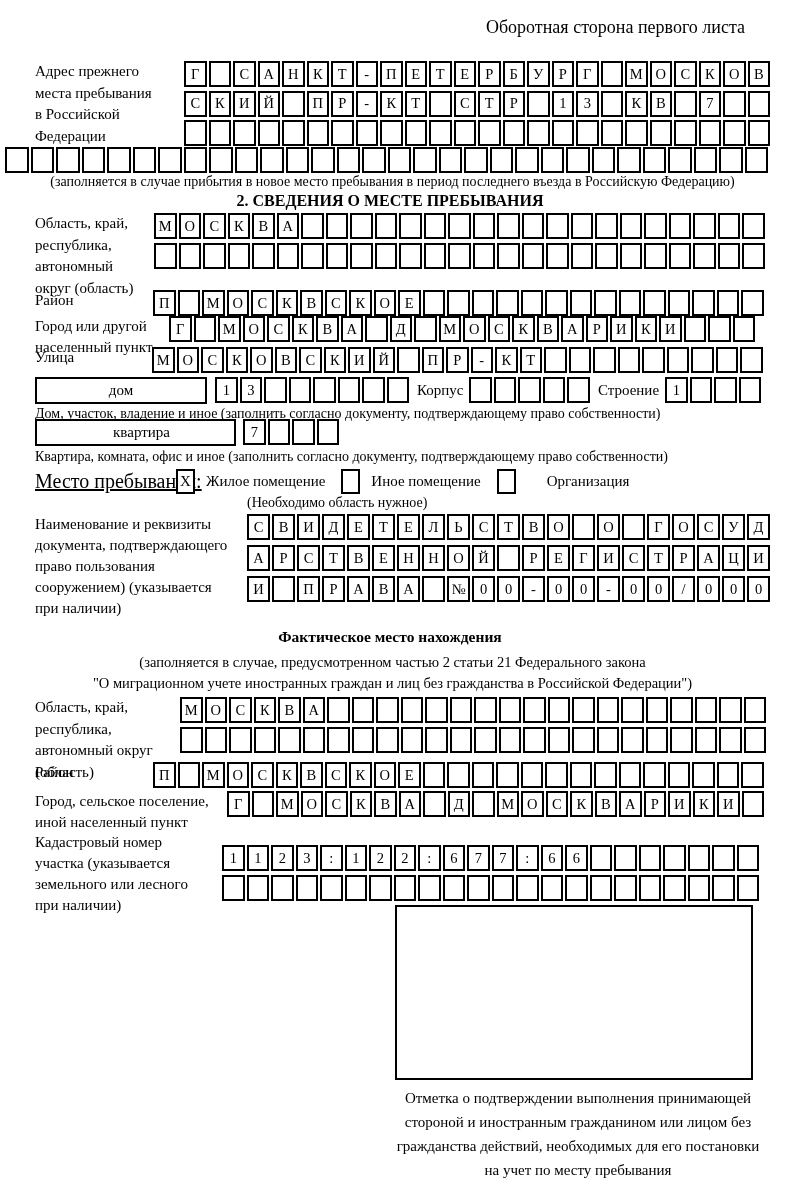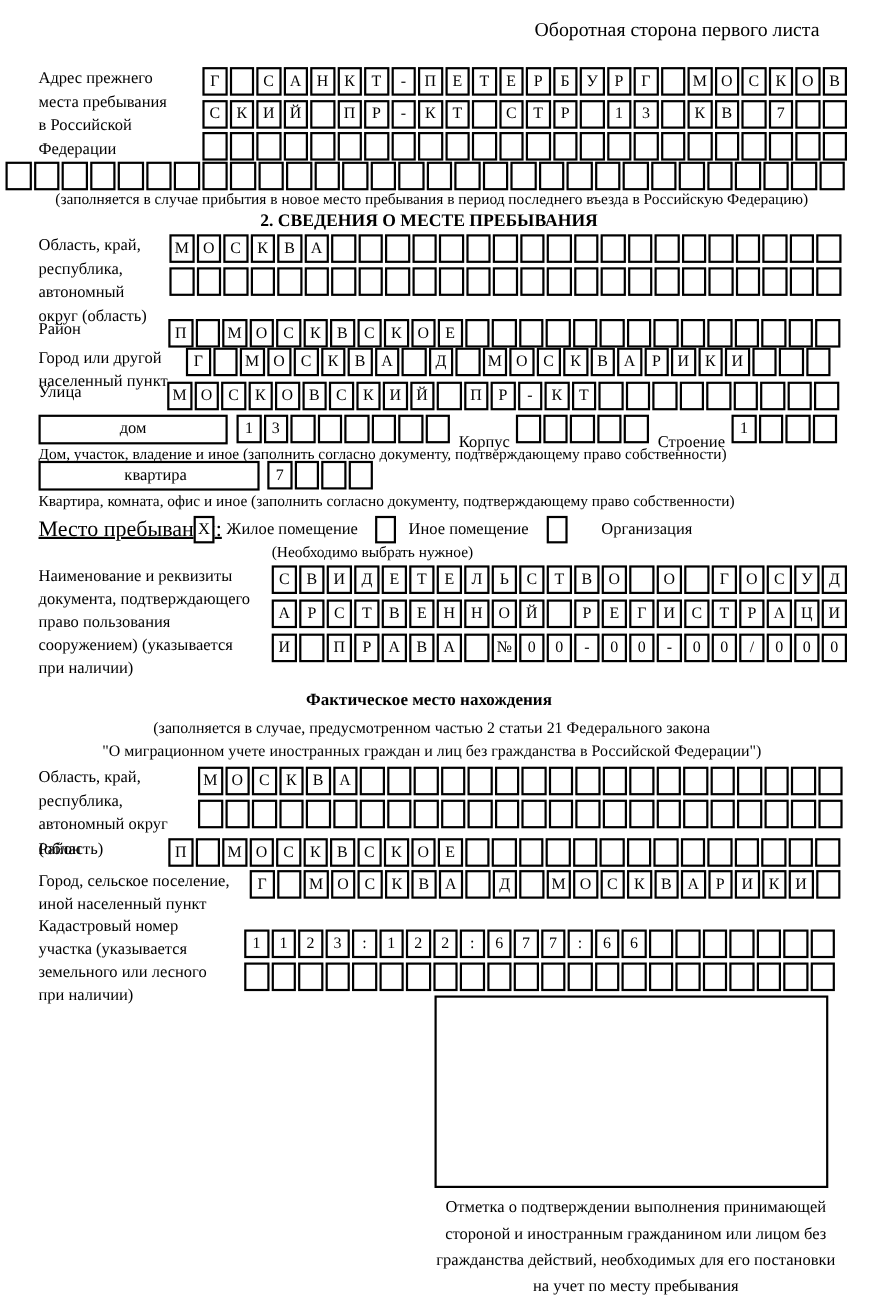--- a/index.html
+++ b/index.html
@@ -45,21 +45,21 @@
   #s2oblast{position:absolute;top:213px;left:35px;}
   #s2oblast .lbl{width:115px;margin-right:4px;}
   #s2raion{position:absolute;top:290px;left:35px;}
   #s2raion .lbl{width:115px;margin-right:3px;}
   #s2gorod{position:absolute;top:316px;left:35px;}
   #s2gorod .lbl{width:128px;margin-right:6px;line-height:20.5px;}
   #s2ulitsa{position:absolute;top:347px;left:35px;}
   #s2ulitsa .lbl{width:115px;margin-right:2px;}
   #domrow{position:absolute;top:377px;left:35px;}
   #dombox{width:172px;margin-right:8px;}
-  #domrow .inline-lbl{margin:12px 6px;}
+  #domrow .inline-lbl{margin:0 6px;}
   #notedom{position:absolute;top:406px;left:35px;}
   #kvrow{position:absolute;top:419px;left:35px;}
   #kvbox{width:201px;margin-right:7px;padding-left:12px;}
   #notekv{position:absolute;top:449px;left:35px;}
   #mesto{position:absolute;top:468px;left:35px;display:flex;align-items:center;height:27px;}
   #mesto .mlbl{width:141px;flex:none;font-size:20px;white-space:nowrap;text-decoration:underline;}
   #mesto .checkbox{margin-right:11px;}
   #mesto .optlbl{font-size:15px;white-space:nowrap;margin-right:16px;}
   #mesto .optlbl.last{margin-left:20px;margin-right:0;}
   #notemesto{position:absolute;top:495px;left:247px;}
@@ -417,21 +417,21 @@
 
   <div id="mesto">
     <div class="mlbl">Место пребывания:</div>
     <div class="checkbox">X</div>
     <div class="optlbl">Жилое помещение</div>
     <div class="checkbox"></div>
     <div class="optlbl">Иное помещение</div>
     <div class="checkbox"></div>
     <div class="optlbl last">Организация</div>
   </div>
-  <div id="notemesto" class="note">(Необходимо выбрать нужное)</div>
+  <div id="notemesto" class="note">(Необходимо область нужное)</div>
 
   <div id="docblk" class="flexrow">
     <div class="lbl">
       <div>Наименование и реквизиты</div>
       <div>документа, подтверждающего</div>
       <div>право пользования</div>
       <div>сооружением) (указывается</div>
       <div>при наличии)</div>
     </div>
     <div class="rows g5">

